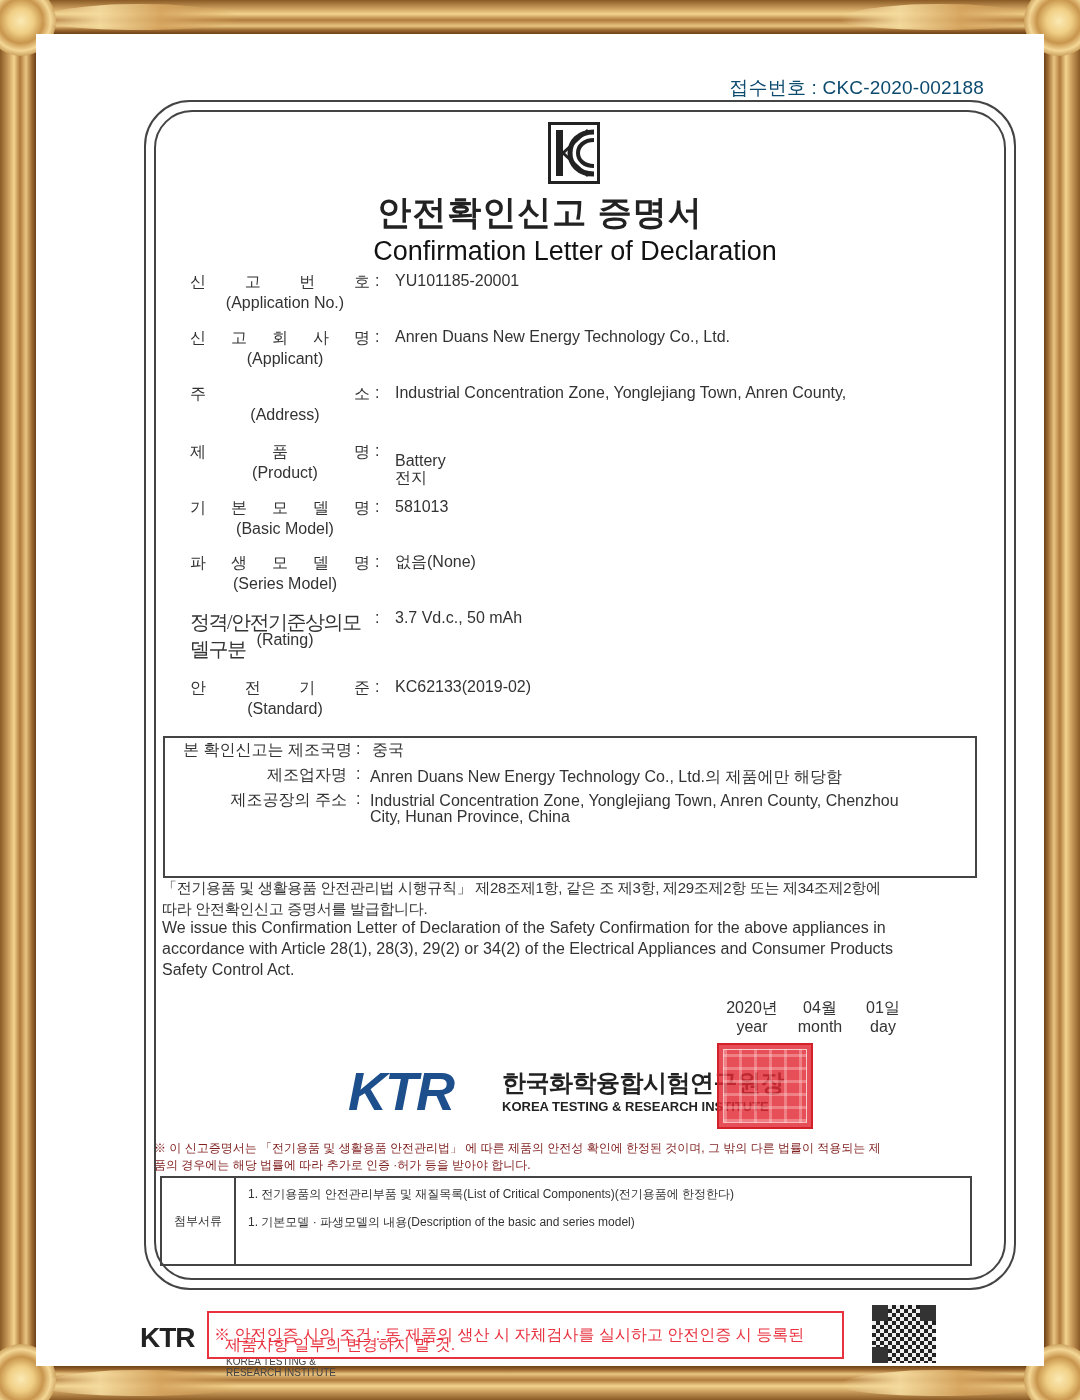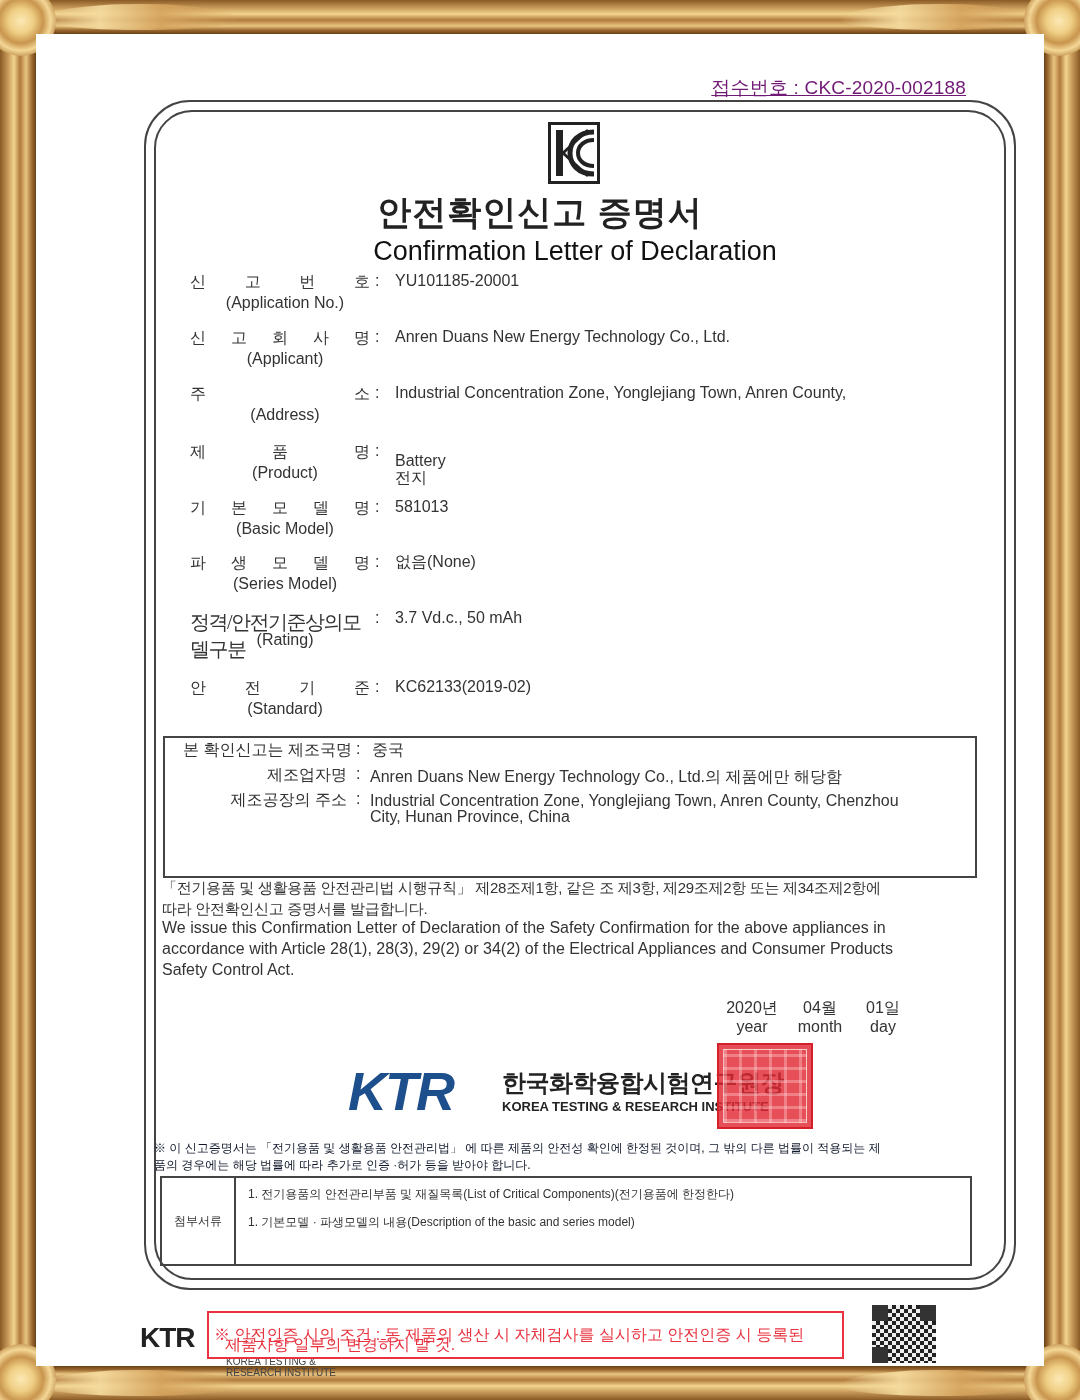--- a/index.html
+++ b/index.html
@@ -9,21 +9,21 @@
       linear-gradient(90deg,#8a5a25 0,#c89a5a 8px,#f2d48e 14px,#b07a3c 20px,#e9c582 26px,#9d6a30 32px,#6b4118 36px,transparent 36px),
       linear-gradient(270deg,#8a5a25 0,#c89a5a 8px,#f2d48e 14px,#b07a3c 20px,#e9c582 26px,#9d6a30 32px,#6b4118 36px,transparent 36px),
       linear-gradient(180deg,#8a5a25 0,#c89a5a 8px,#f2d48e 14px,#b07a3c 20px,#e9c582 26px,#9d6a30 30px,#6b4118 34px,transparent 34px),
       linear-gradient(0deg,#8a5a25 0,#c89a5a 8px,#f2d48e 14px,#b07a3c 20px,#e9c582 26px,#9d6a30 30px,#6b4118 34px,transparent 34px),
       #c9a064;}
   .corner{position:absolute;width:70px;height:70px;border-radius:50%;
     background:radial-gradient(circle,#fbe9b4 0,#f0cf85 25%,#c8954d 45%,#f4d796 60%,#a8722f 80%,transparent 82%);}
   .swirl{position:absolute;height:26px;border-radius:50% 50% 50% 50%/60% 60% 40% 40%;
     background:linear-gradient(90deg,rgba(232,196,120,0.0),#f5dca0 30%,#d6a55f 60%,rgba(232,196,120,0));opacity:.9;}
   .paper{position:absolute;left:36px;top:34px;width:1008px;height:1332px;background:#fff;}
-  .regno{position:absolute;right:114px;top:75px;font-size:19px;color:#701a75;letter-spacing:0.2px;text-decoration:underline;}
+  .regno{position:absolute;right:96px;top:75px;font-size:19px;color:#0c4a6e;letter-spacing:0.2px;}
   .border-outer{position:absolute;left:144px;top:100px;width:868px;height:1186px;border:2.5px solid #444;border-radius:46px;}
   .border-inner{position:absolute;left:154px;top:110px;width:848px;height:1166px;border:2.5px solid #444;border-radius:38px;}
   .kc-logo{position:absolute;left:548px;top:122px;width:52px;height:62px;}
   .title-ko{position:absolute;left:0;width:1080px;top:190px;text-align:center;font-size:34px;font-weight:bold;color:#222;letter-spacing:1px;}
   .title-en{position:absolute;left:0;width:1150px;top:236px;text-align:center;font-size:27px;color:#111;}
   .field{position:absolute;left:190px;width:780px;font-size:16px;color:#333;}
   .field .lab{position:absolute;left:0;width:180px;display:flex;justify-content:space-between;}
   .field .sub{position:absolute;left:0;width:190px;top:22px;text-align:center;}
   .field .colon{position:absolute;left:185px;}
   .field .val{position:absolute;left:205px;width:520px;line-height:17px;}
@@ -31,21 +31,21 @@
   .mfr-row{position:absolute;font-size:16px;color:#333;}
   .mfr-row .k{position:absolute;right:0;text-align:right;white-space:nowrap;}
   .para{position:absolute;left:162px;width:810px;font-size:16px;color:#333;line-height:21px;}
   .date{position:absolute;top:998px;font-size:16px;color:#333;text-align:center;line-height:19px;}
   .ktr{position:absolute;left:348px;top:1060px;font-size:54px;font-weight:bold;color:#1d4f8c;letter-spacing:-2px;font-style:italic;}
   .ktr-ko{position:absolute;left:502px;top:1067px;font-size:24px;font-weight:bold;color:#222;letter-spacing:-0.5px;}
   .ktr-en{position:absolute;left:502px;top:1099px;font-size:13px;font-weight:bold;color:#222;}
   .seal{position:absolute;left:717px;top:1043px;width:92px;height:82px;background:rgba(225,40,50,0.82);border:2px solid #d42028;}
   .seal-inner{position:absolute;inset:4px;border:1px solid rgba(255,230,230,0.7);
     background:repeating-linear-gradient(90deg,rgba(255,220,220,.35) 0 3px,transparent 3px 15px),repeating-linear-gradient(0deg,rgba(255,220,220,.35) 0 3px,transparent 3px 13px);}
-  .note{position:absolute;left:154px;top:1140px;width:820px;font-size:12px;color:#0f172a;line-height:17px;}
+  .note{position:absolute;left:154px;top:1140px;width:820px;font-size:12px;color:#7f1d1d;line-height:17px;}
   .attach{position:absolute;left:160px;top:1176px;width:808px;height:86px;border:2px solid #444;}
   .attach .lab{position:absolute;left:0;top:0;width:72px;height:86px;border-right:2px solid #444;display:flex;align-items:center;justify-content:center;font-size:12px;color:#333;}
   .attach .item{position:absolute;left:86px;font-size:12px;color:#333;}
   .foot-ktr{position:absolute;left:140px;top:1322px;font-size:28px;font-weight:bold;color:#222;letter-spacing:-1px;}
   .foot-ktr-sub{position:absolute;left:226px;top:1325px;font-size:10px;color:#444;line-height:11px;margin-top:31px;}
   .warn{position:absolute;left:207px;top:1311px;width:633px;height:44px;border:2px solid #e8323f;}
   .warn-t{position:absolute;left:5px;font-size:16px;color:#e8323f;}
   .qr{position:absolute;left:872px;top:1305px;width:64px;height:58px;
     background:
       linear-gradient(#333,#333) 0 0/16px 16px no-repeat,

